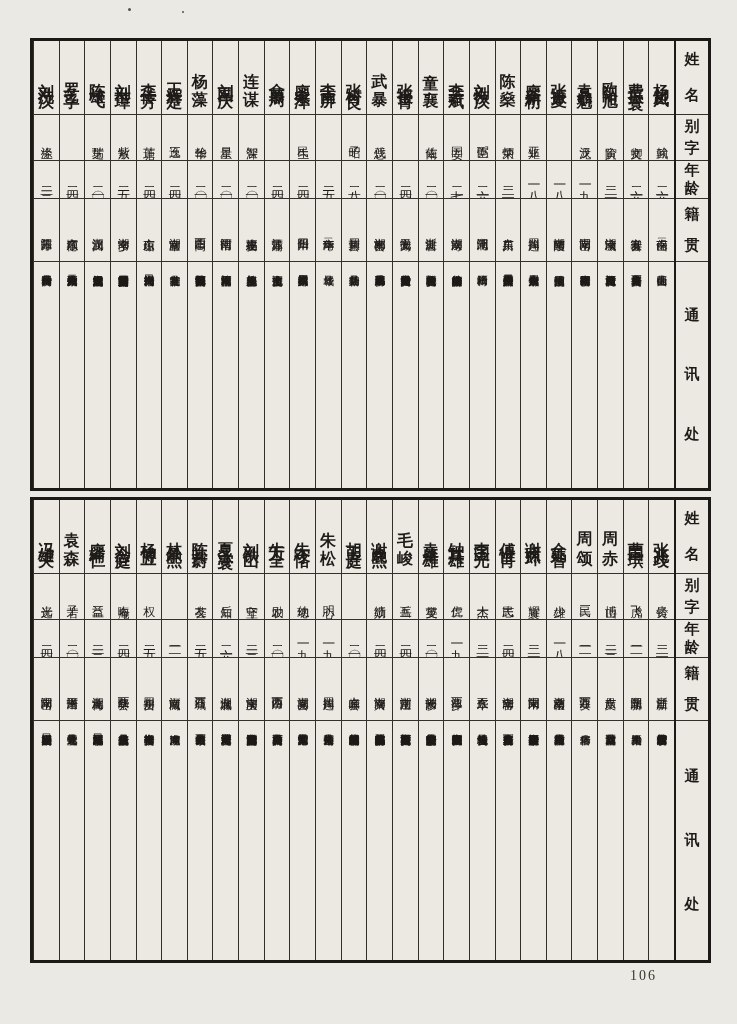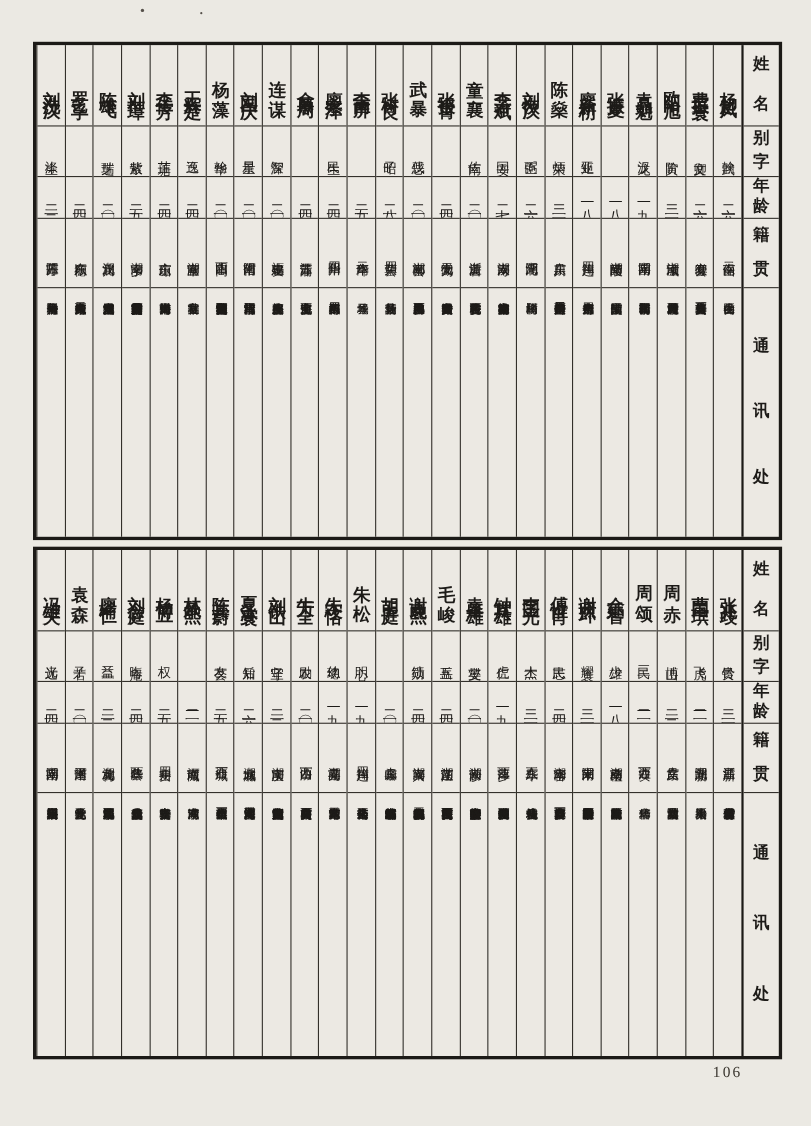--- a/index.html
+++ b/index.html
@@ -48,21 +48,21 @@
     justify-content:space-around;
     border-bottom:1px solid #33302b;
   }
   .head-cell span{font-size:15px;font-weight:bold;line-height:1;}
   .head-cell.name{height:74px;}
   .head-cell.zi{height:46px;}
   .head-cell.age{height:38px;}
   .head-cell.native{height:63px;}
   .head-cell.addr{flex:1 1 auto;border-bottom:none;padding:24px 0;}
   #page-number{
-    position:absolute;left:648px;top:968px;
+    position:absolute;left:630px;top:968px;
     font-size:14px;letter-spacing:2px;color:#3a362f;
   }
   .speck{position:absolute;background:#55504a;border-radius:50%;}
   .speck.s1{left:128px;top:8px;width:3px;height:3px;}
   .speck.s2{left:182px;top:11px;width:2px;height:2px;}
 </style>
 </head>
 <body>
 
 <div class="speck s1"></div>

